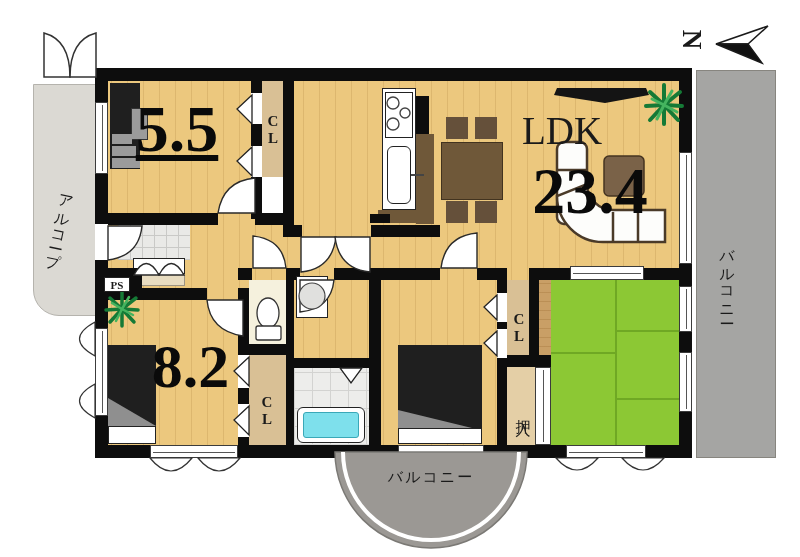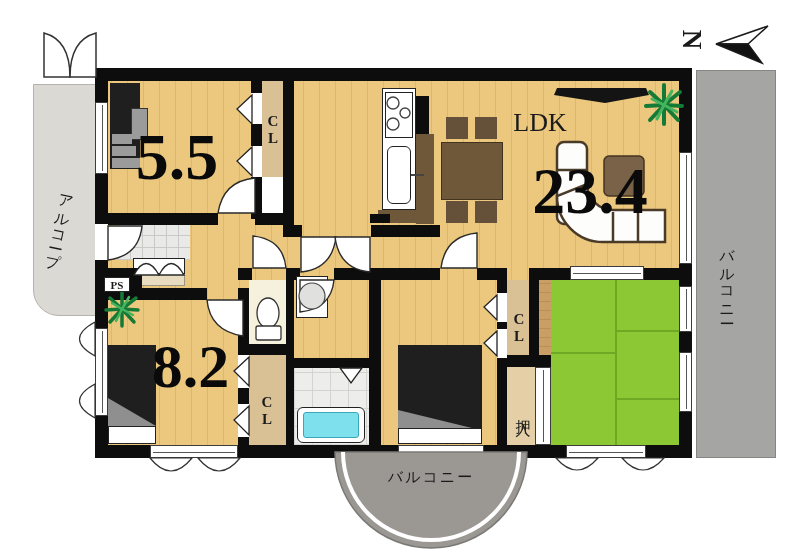--- a/index.html
+++ b/index.html
@@ -256,22 +256,22 @@
           <line x1="122" y1="309" x2="112" y2="303"></line>
       </g>
     </g>
 
     <g stroke="#1a1a1a" stroke-width="1.5">
       <polygon points="716,44 768,26 748,44" fill="#fff"></polygon>
       <polygon points="716,44 748,44 762,63" fill="#111"></polygon>
     </g>
   </svg>
 
-  <div class="abs num" style="left:122px;top:124px;width:110px;font-size:66px;">5.5</div>
-  <div class="abs lbl" style="left:500px;top:108px;width:80px;font-size:26px;">LDK</div>
+  <div class="abs num" style="left:122px;top:96px;width:110px;font-size:66px;text-decoration:underline;">5.5</div>
+  <div class="abs lbl" style="left:522px;top:108px;width:80px;font-size:39px;">LDK</div>
   <div class="abs num" style="left:515px;top:158px;width:150px;font-size:66px;">23.4</div>
   <div class="abs num" style="left:138px;top:335px;width:105px;font-size:62px;">8.2</div>
 
   <div class="abs lbl vupright" style="left:263px;top:106px;width:18px;height:48px;font-size:15px;font-weight:600;">CL</div>
   <div class="abs lbl vupright" style="left:257px;top:386px;width:18px;height:50px;font-size:15px;font-weight:600;">CL</div>
   <div class="abs lbl vupright" style="left:509px;top:303px;width:18px;height:50px;font-size:15px;font-weight:600;">CL</div>
   <div class="abs lbl vtext" style="left:510px;top:380px;width:22px;height:58px;font-size:15px;">押入</div>
   <div class="abs lbl" style="left:104px;top:277px;width:26px;height:15px;font-size:11px;font-weight:700;background:#fff;border:1px solid #222;line-height:14px;box-sizing:border-box;">PS</div>
 
   <div class="abs lbl vtext" style="left:46px;top:150px;width:24px;height:145px;font-size:15px;transform:rotate(12deg);">アルコープ</div>

